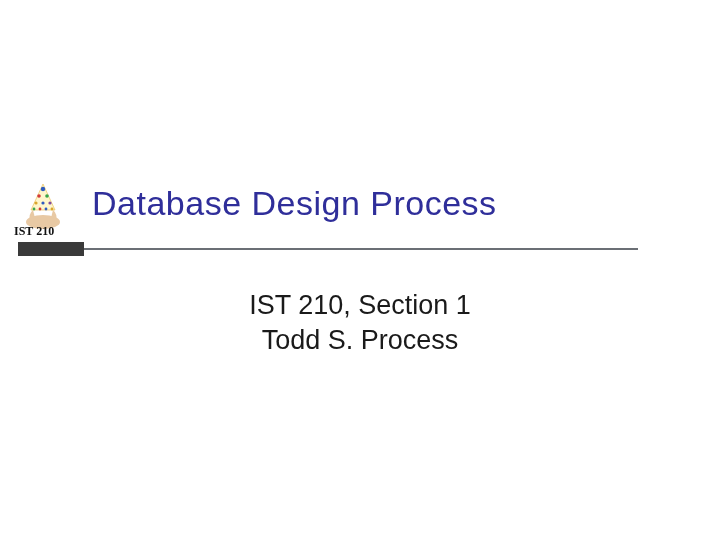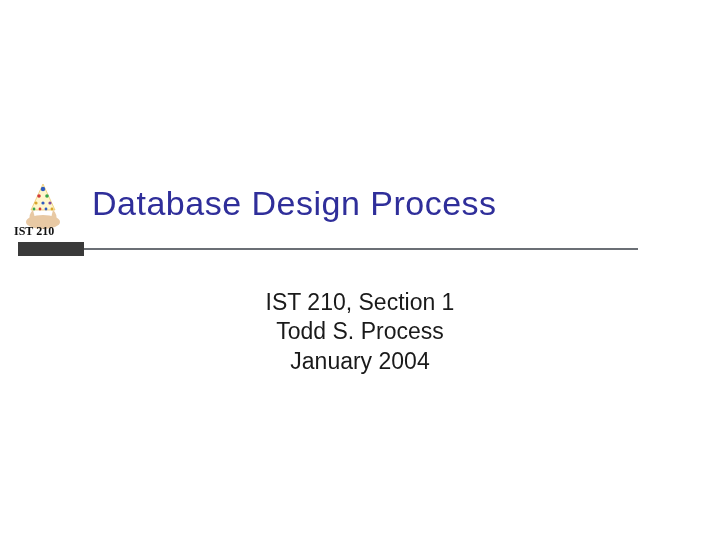--- a/index.html
+++ b/index.html
@@ -73,21 +73,21 @@
     height: 2px;
     background: #6b6f75;
   }
   .subtitle {
     position: absolute;
     left: 0;
     right: 0;
     top: 260px;
     text-align: center;
     font-family: Tahoma, Verdana, Arial, sans-serif;
-    font-size: 23px;
+    font-size: 27px;
     color: #1a1a1a;
     line-height: 1.28;
   }
 </style>
 </head>
 <body>
 
 <div class="slide">
 
   <div class="logo-area">
@@ -117,16 +117,15 @@
   <div class="title">Database Design Process</div>
 
   <div class="rule-group">
     <div class="rule-line"></div>
     <div class="rule-dark"></div>
   </div>
 
   <div class="subtitle">
     <div>IST 210, Section 1</div>
     <div>Todd S. Process</div>
-    <div>January 2004</div>
   </div>
 
 </div>
 
 </body></html>

